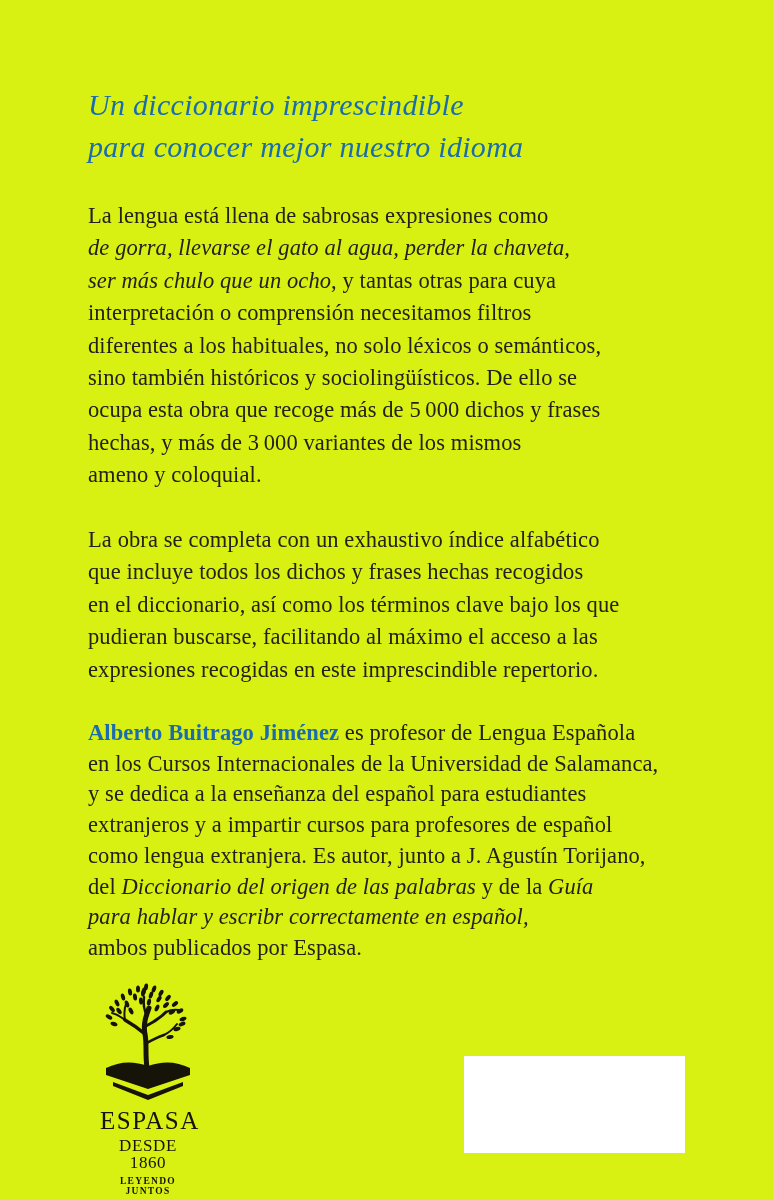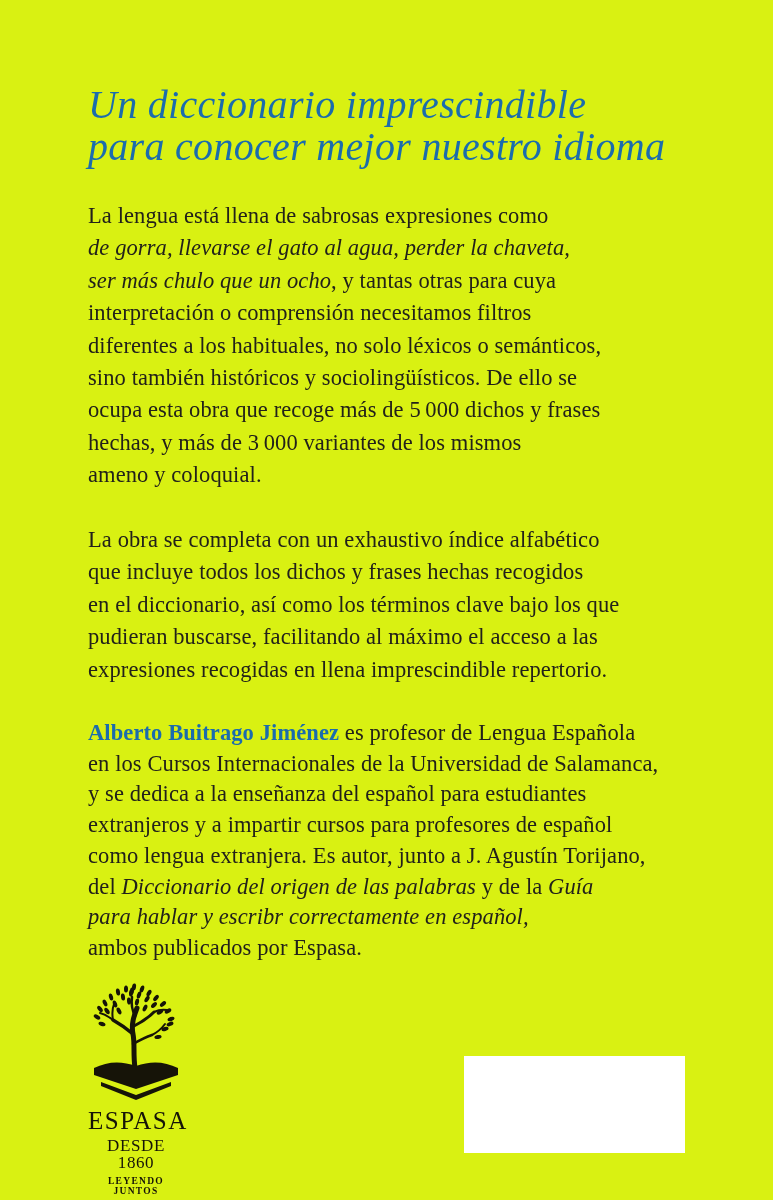--- a/index.html
+++ b/index.html
@@ -15,42 +15,42 @@
     margin:0 auto;
     background:var(--bg,#d9f112);
     overflow:hidden;
     font-family:"Liberation Serif", serif;
     color:var(--ink,#22211a);
   }
   .heading{
     position:absolute;
     left:88px;
     top:84px;
-    font-size:40px;
+    font-size:30px;
     line-height:42px;
     font-style:italic;
     color:var(--accent,#1b6cad);
     letter-spacing:0.3px;
   }
   .para{
     position:absolute;
     left:88px;
     font-size:22.5px;
     line-height:32.4px;
     letter-spacing:0.1px;
   }
   .para-1{top:200px;}
   .para-2{top:524px;}
   .para-bio{top:718px;line-height:30.7px;}
   .line{white-space:nowrap;}
   .it{font-style:italic;}
   .author-name{color:var(--accent,#1b6cad);font-weight:bold;}
   .logo{
     position:absolute;
-    left:88px;
+    left:100px;
     top:982px;
     width:96px;
     text-align:center;
     color:var(--logo,#161408);
   }
   .logo svg{display:block;margin:0 auto;}
   .logo-name{
     font-size:25px;
     line-height:1;
     letter-spacing:1.5px;
@@ -99,21 +99,21 @@
       <div class="line"><span>ocupa esta obra que recoge más de 5 000 dichos y frases</span></div>
       <div class="line"><span>hechas, y más de 3 000 variantes de los mismos</span></div>
       <div class="line"><span>ameno y coloquial.</span></div>
     </div>
 
   <div class="para para-2">
       <div class="line"><span>La obra se completa con un exhaustivo índice alfabético</span></div>
       <div class="line"><span>que incluye todos los dichos y frases hechas recogidos</span></div>
       <div class="line"><span>en el diccionario, así como los términos clave bajo los que</span></div>
       <div class="line"><span>pudieran buscarse, facilitando al máximo el acceso a las</span></div>
-      <div class="line"><span>expresiones recogidas en llena imprescindible repertorio.</span></div>
+      <div class="line"><span>expresiones recogidas en este imprescindible repertorio.</span></div>
     </div>
 
   <div class="para para-bio">
       <div class="line"><span class="author-name">Alberto Buitrago Jiménez</span><span> es profesor de Lengua Española</span></div>
       <div class="line"><span>en los Cursos Internacionales de la Universidad de Salamanca,</span></div>
       <div class="line"><span>y se dedica a la enseñanza del español para estudiantes</span></div>
       <div class="line"><span>extranjeros y a impartir cursos para profesores de español</span></div>
       <div class="line"><span>como lengua extranjera. Es autor, junto a J. Agustín Torijano,</span></div>
       <div class="line"><span>del </span><span class="it">Diccionario del origen de las palabras</span><span> y de la </span><span class="it">Guía</span></div>
       <div class="line"><span class="it">para hablar y escribr correctamente en español,</span></div>

